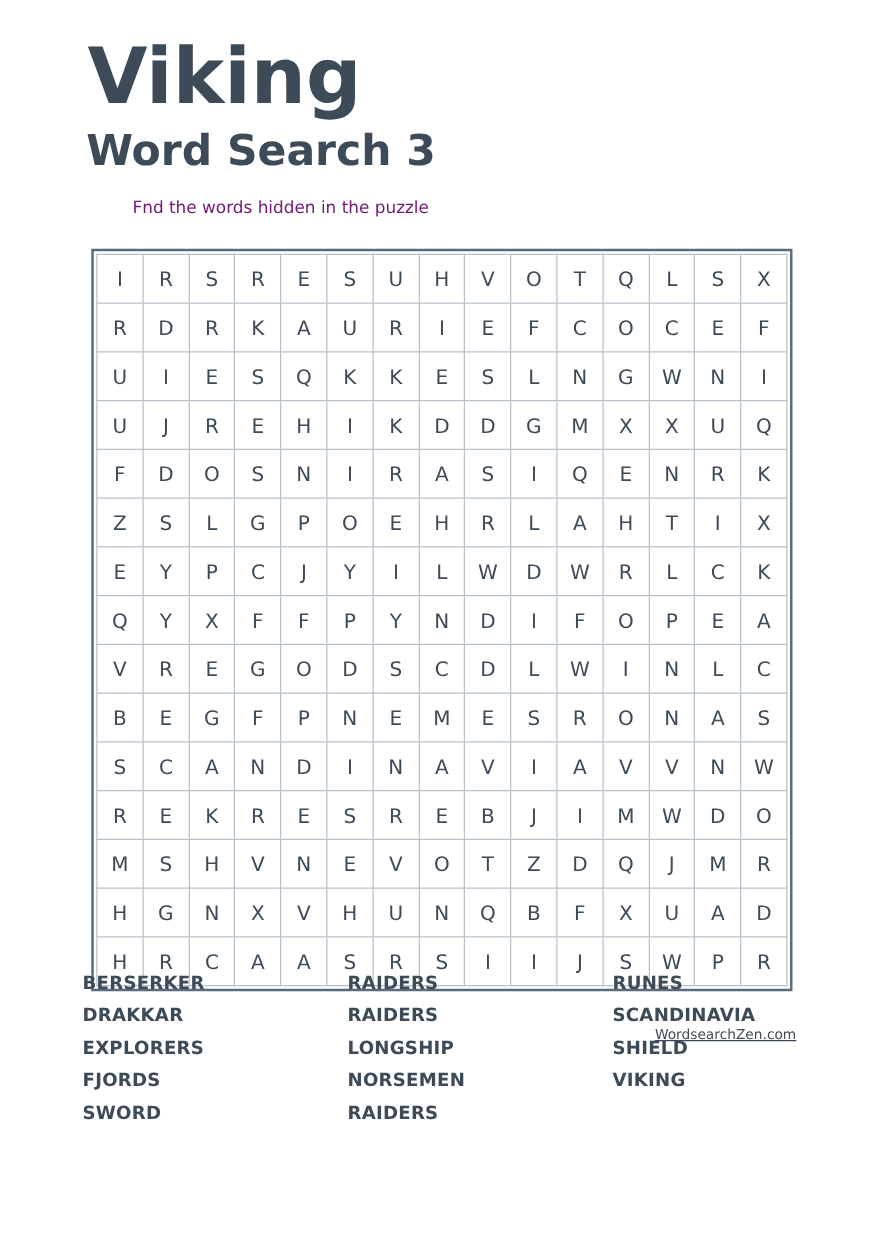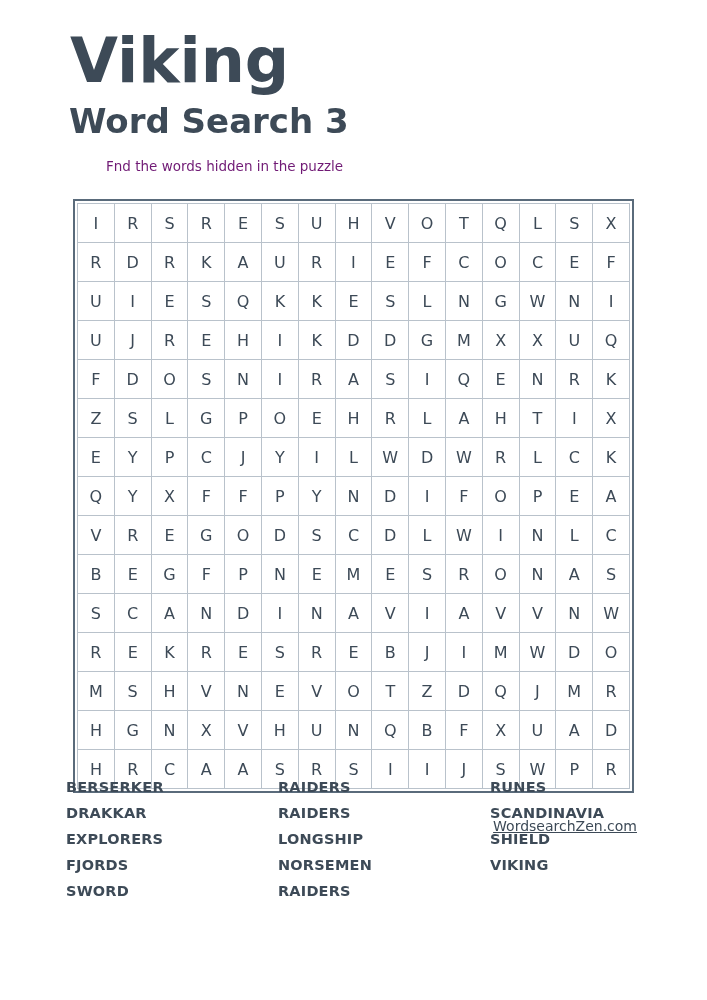--- a/index.html
+++ b/index.html
@@ -92,21 +92,21 @@
     font-size: 14.5px;
     font-weight: bold;
     color: #3d4a57;
     line-height: 26px;
     letter-spacing: 0.2px;
   }
   .footer {
     position: absolute;
     right: 70px;
     bottom: 22px;
-    font-size: 14px;
+    font-size: 11px;
     color: #3d4a57;
     text-decoration: underline;
   }
 </style>
 </head>
 <body>
 
 <div class="page">
 
   <div class="title-main">Viking</div>

